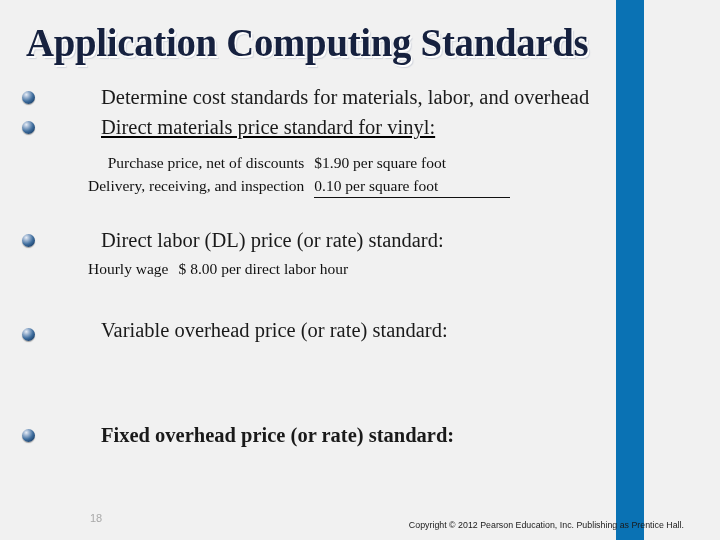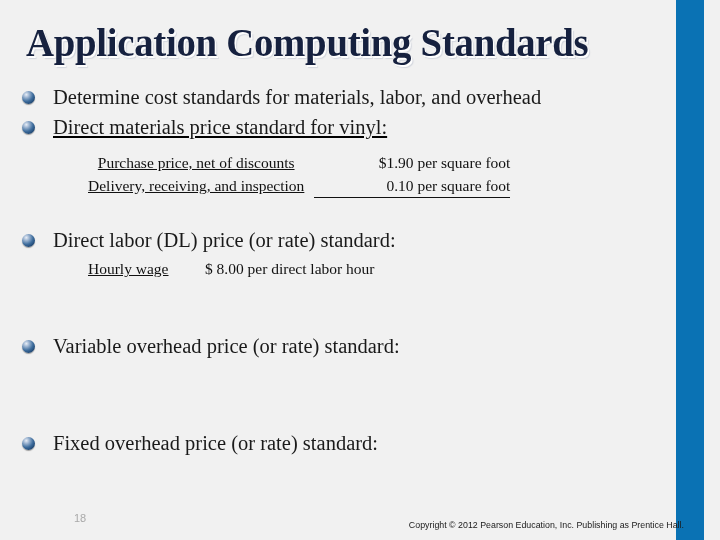--- a/index.html
+++ b/index.html
@@ -11,21 +11,21 @@
     height: 540px;
     background: #f1f1f1;
     font-family: "Liberation Serif", "DejaVu Serif", serif;
     overflow: hidden;
     position: relative;
   }
   .slide {
     position: absolute;
     left: 0;
     top: 0;
-    width: 704px;
+    width: 644px;
     height: 540px;
     background: #f1f1f1;
   }
   
   .accent-bar {
     position: absolute;
     right: 0;
     top: 0;
     width: 28px;
     height: 540px;
@@ -56,20 +56,21 @@
     top: 84px;
     width: 692px;
     height: 420px;
   }
   
   .bullet-row {
     position: absolute;
     left: 22px;
     display: flex;
     align-items: flex-start;
+    gap: 48px;
   }
   .bullet-glyph {
     width: 13px;
     height: 13px;
     flex: 0 0 13px;
     margin-top: 7px;
     margin-right: 18px;
     border-radius: 50%;
     background:
       radial-gradient(circle at 33% 28%, #e8eef7 0%, #9fb6d2 22%, #3f6e9e 52%, #1d4470 78%, #102a4a 100%);
@@ -89,35 +90,34 @@
     line-height: 22.5px;
     color: #111111;
     border-collapse: collapse;
   }
   .sub-table td {
     padding: 0;
     white-space: nowrap;
     vertical-align: bottom;
   }
   .sub-table td.label {
-    text-align: center;
+    text-align: right;
     padding-right: 10px;
-    text-decoration: underline;
   }
   .sub-table td.value {
-    text-align: right;
+    text-align: left;
     min-width: 196px;
   }
   .sub-table tr.ruled td.value {
     border-bottom: 1.4px solid #111111;
   }
   
   .page-number {
     position: absolute;
-    left: 74px;
+    left: 90px;
     top: 512px;
     font-family: "Liberation Sans", "DejaVu Sans", sans-serif;
     font-size: 11px;
     color: #a9a9a9;
   }
   .copyright {
     position: absolute;
     left: 344px;
     top: 519px;
     width: 340px;
@@ -171,26 +171,26 @@
 
     <table class="sub-table" style="top:174px;">
       <tbody>
         <tr>
           <td class="label">Hourly wage</td>
           <td class="value">$ 8.00 per direct labor hour</td>
         </tr>
       </tbody>
     </table>
 
-    <div class="bullet-row" style="top:249px;">
+    <div class="bullet-row" style="top:233px;align-items:center;">
       <span class="bullet-glyph"></span>
       <span class="bullet-text">Variable overhead price (or rate) standard:</span>
     </div>
 
-    <div class="bullet-row" style="top:346px;">
+    <div class="bullet-row" style="top:338px;font-weight:bold;">
       <span class="bullet-glyph"></span>
       <span class="bullet-text">Fixed overhead price (or rate) standard:</span>
     </div>
 
   </div>
 
   <div class="page-number">18</div>
   <div class="copyright">Copyright © 2012 Pearson Education, Inc. Publishing as Prentice Hall.</div>
 
 </div>

